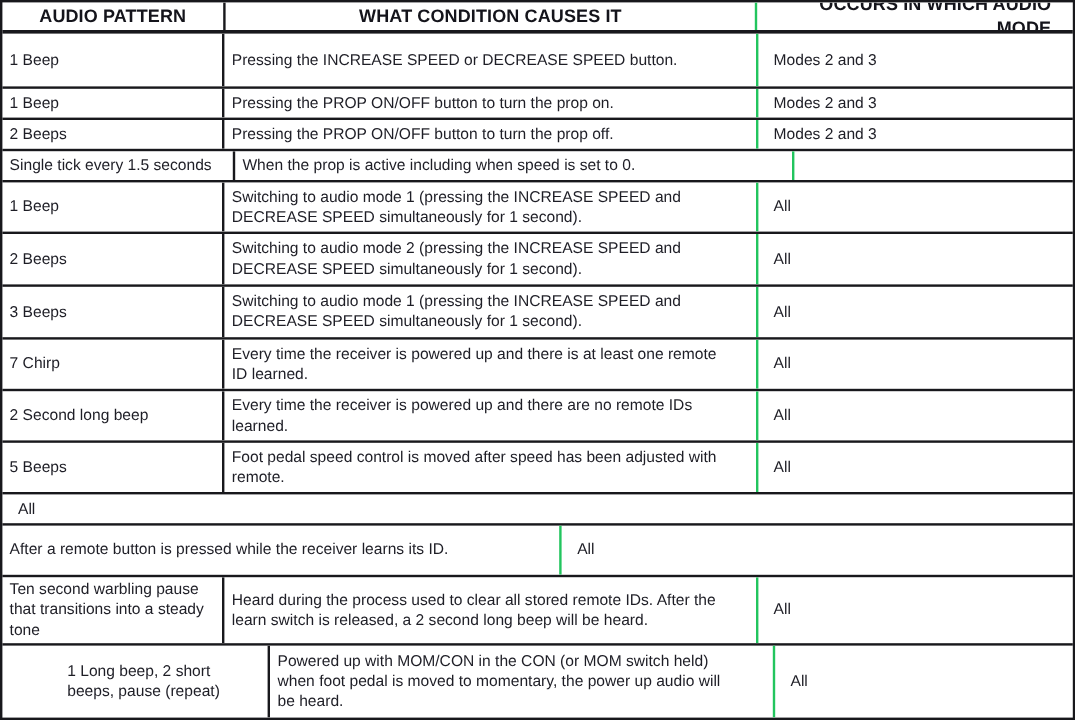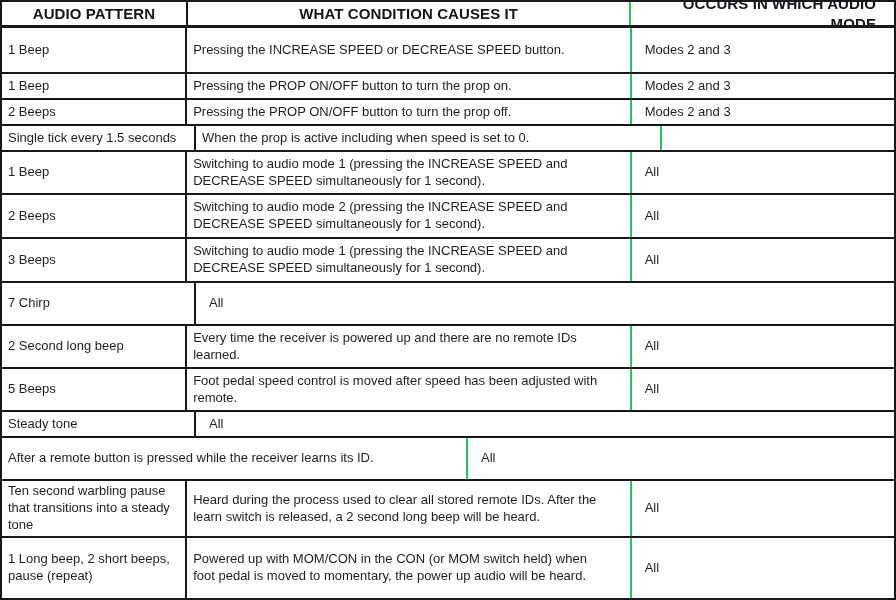--- a/index.html
+++ b/index.html
@@ -14,21 +14,21 @@
     display: flex;
     flex-direction: column;
     background: #ffffff;
   }
   .row {
     display: flex;
     flex: 0 0 auto;
     border-bottom: 2px solid #18181c;
     overflow: hidden;
   }
-  .row:last-child { border-bottom: none; }
+  .row:last-child { border-bottom: none; margin-left: 48px; }
   .row.header {
     height: 26px;
     border-bottom: 3px solid #18181c;
   }
   .cell {
     display: flex;
     align-items: center;
     padding: 2px 8px 2px 6px;
     color: #1e1e26;
     font-size: 13px;
@@ -95,37 +95,37 @@
   </div>
 
   <div class="row" style="height:44px">
     <div class="cell c1">3 Beeps</div>
     <div class="cell c2">Switching to audio mode 1 (pressing the INCREASE SPEED and DECREASE SPEED simultaneously for 1 second).</div>
     <div class="cell c3">All</div>
   </div>
 
   <div class="row" style="height:43px">
     <div class="cell c1">7 Chirp</div>
+    <div class="cell c2">Every time the receiver is powered up and there is at least one remote ID learned.</div>
     <div class="cell c3">All</div>
   </div>
 
   <div class="row" style="height:43px">
     <div class="cell c1">2 Second long beep</div>
     <div class="cell c2">Every time the receiver is powered up and there are no remote IDs learned.</div>
     <div class="cell c3">All</div>
   </div>
 
   <div class="row" style="height:43px">
     <div class="cell c1">5 Beeps</div>
     <div class="cell c2">Foot pedal speed control is moved after speed has been adjusted with remote.</div>
     <div class="cell c3">All</div>
   </div>
 
   <div class="row" style="height:26px">
-    <div class="cell c1">Steady tone</div>
     <div class="cell c3">All</div>
   </div>
 
   <div class="row" style="height:43px">
     <div class="cell c2">After a remote button is pressed while the receiver learns its ID.</div>
     <div class="cell c3">All</div>
   </div>
 
   <div class="row" style="height:57px">
     <div class="cell c1">Ten second warbling pause that transitions into a steady tone</div>

